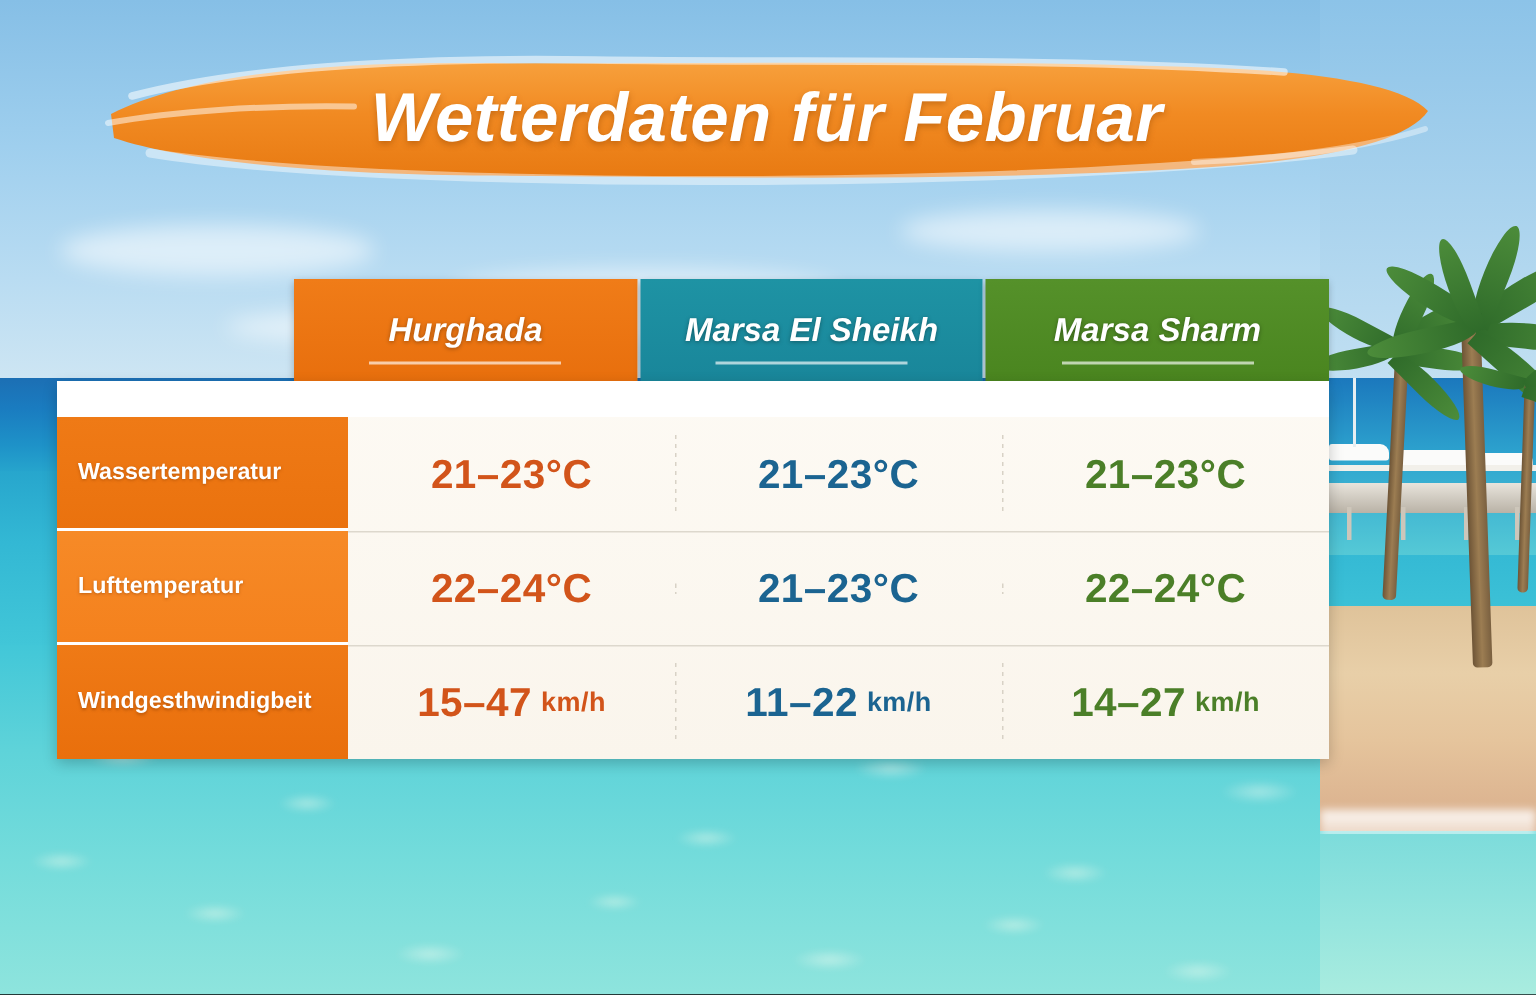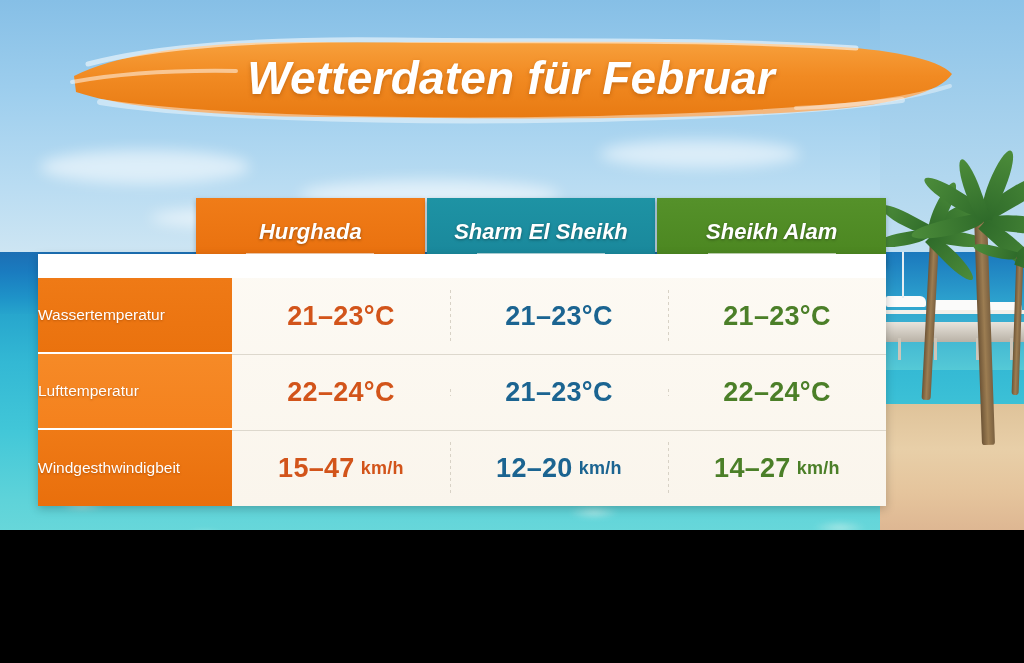--- a/index.html
+++ b/index.html
@@ -3,21 +3,21 @@
 <meta charset="utf-8">
 <style>
   html, body {
     margin: 0;
     padding: 0;
     background: #000;
   }
   #stage {
     position: relative;
     width: 1024px;
-    height: 530px;
+    height: 663px;
     overflow: hidden;
     font-family: "Liberation Sans", sans-serif;
     user-select: none;
   }
 
   
   .bg-sky {
     position: absolute; left: 0; top: 0; width: 1024px; height: 258px;
     background: linear-gradient(to bottom, #86bfe6 0%, #9fcfee 38%, #b9dcf2 72%, #cfe6f3 100%);
   }
@@ -107,21 +107,21 @@
     font-weight: bold;
     font-style: italic;
     letter-spacing: 0.2px;
     text-shadow: 0 2px 4px rgba(150,70,0,0.45);
     z-index: 3;
   }
 
   
   .table-wrap { position: absolute; left: 38px; top: 186px; width: 848px; height: 320px; }
 
-  .hdr-row { position: absolute; left: 158px; top: 12px; width: 690px; height: 68px; display: flex; gap: 2px; }
+  .hdr-row { position: absolute; left: 158px; top: 0; width: 690px; height: 68px; display: flex; gap: 2px; }
   .hdr {
     flex: 1;
     display: flex; flex-direction: column;
     align-items: center; justify-content: center;
     color: #ffffff;
     font-size: 22px; font-weight: bold; font-style: italic;
     text-shadow: 0 1px 3px rgba(0,0,0,0.35);
     box-shadow: 0 2px 5px rgba(0,0,0,0.25);
     position: relative;
   }
@@ -142,22 +142,22 @@
 
   .rows { position: absolute; left: 0; top: 24px; width: 848px; height: 228px; }
   .row { position: absolute; left: 0; width: 848px; height: 76px; display: flex; }
   .row-0 { top: 0; }
   .row-1 { top: 76px; align-items: center; }
   .row-2 { top: 152px; justify-content: center; }
   .row-sep { position: absolute; left: 194px; width: 654px; height: 1px; background: #ddd8cd; }
 
   .rlabel {
     width: 194px; height: 76px; box-sizing: border-box;
-    display: flex; align-items: center; 
-    color: #ffffff; font-size: 15.5px; font-weight: normal;
+    display: flex; align-items: center; padding-left: 14px;
+    color: #ffffff; font-size: 15.5px; font-weight: bold;
     text-shadow: 0 1px 2px rgba(140,60,0,0.5);
     border-bottom: 2px solid #ffffff;
   }
   .rlabel-a { background: linear-gradient(to bottom,#ef7a16,#ea720e); }
   .rlabel-b { background: linear-gradient(to bottom,#f68a27,#f4811d); }
   .rlabel-c { background: linear-gradient(to bottom,#ef7a16,#e96f0c); border-bottom: none; }
 
   .cells { flex: 1; display: flex; }
   .cell {
     flex: 1; display: flex; align-items: center; justify-content: center;
@@ -254,25 +254,25 @@
   </div>
 
   <div class="table-wrap">
 
     <div class="hdr-row">
       <div class="hdr hdr-1">
         <span>Hurghada</span>
         <span class="hdr-underline"></span>
       </div>
       <div class="hdr hdr-2">
-        <span>Sharm El Sheikh</span>
+        <span>Marsa El Sheikh</span>
         <span class="hdr-underline"></span>
       </div>
       <div class="hdr hdr-3">
-        <span>Sheikh Alam</span>
+        <span>Marsa Sharm</span>
         <span class="hdr-underline"></span>
       </div>
     </div>
 
     <div class="body-panel">
       <div class="spacer-band"></div>
 
       <div class="rows">
 
         <div class="row row-0">
@@ -314,21 +314,21 @@
         <div class="row row-2">
           <div class="rlabel rlabel-c">
             <span>Windgesthwindigbeit</span>
           </div>
           <div class="cells">
             <div class="cell c-org">
               <span>15–47</span>
               <span class="unit">km/h</span>
             </div>
             <div class="cell c-blu">
-              <span>12–20</span>
+              <span>11–22</span>
               <span class="unit">km/h</span>
             </div>
             <div class="cell c-grn">
               <span>14–27</span>
               <span class="unit">km/h</span>
             </div>
           </div>
         </div>
 
       </div>

